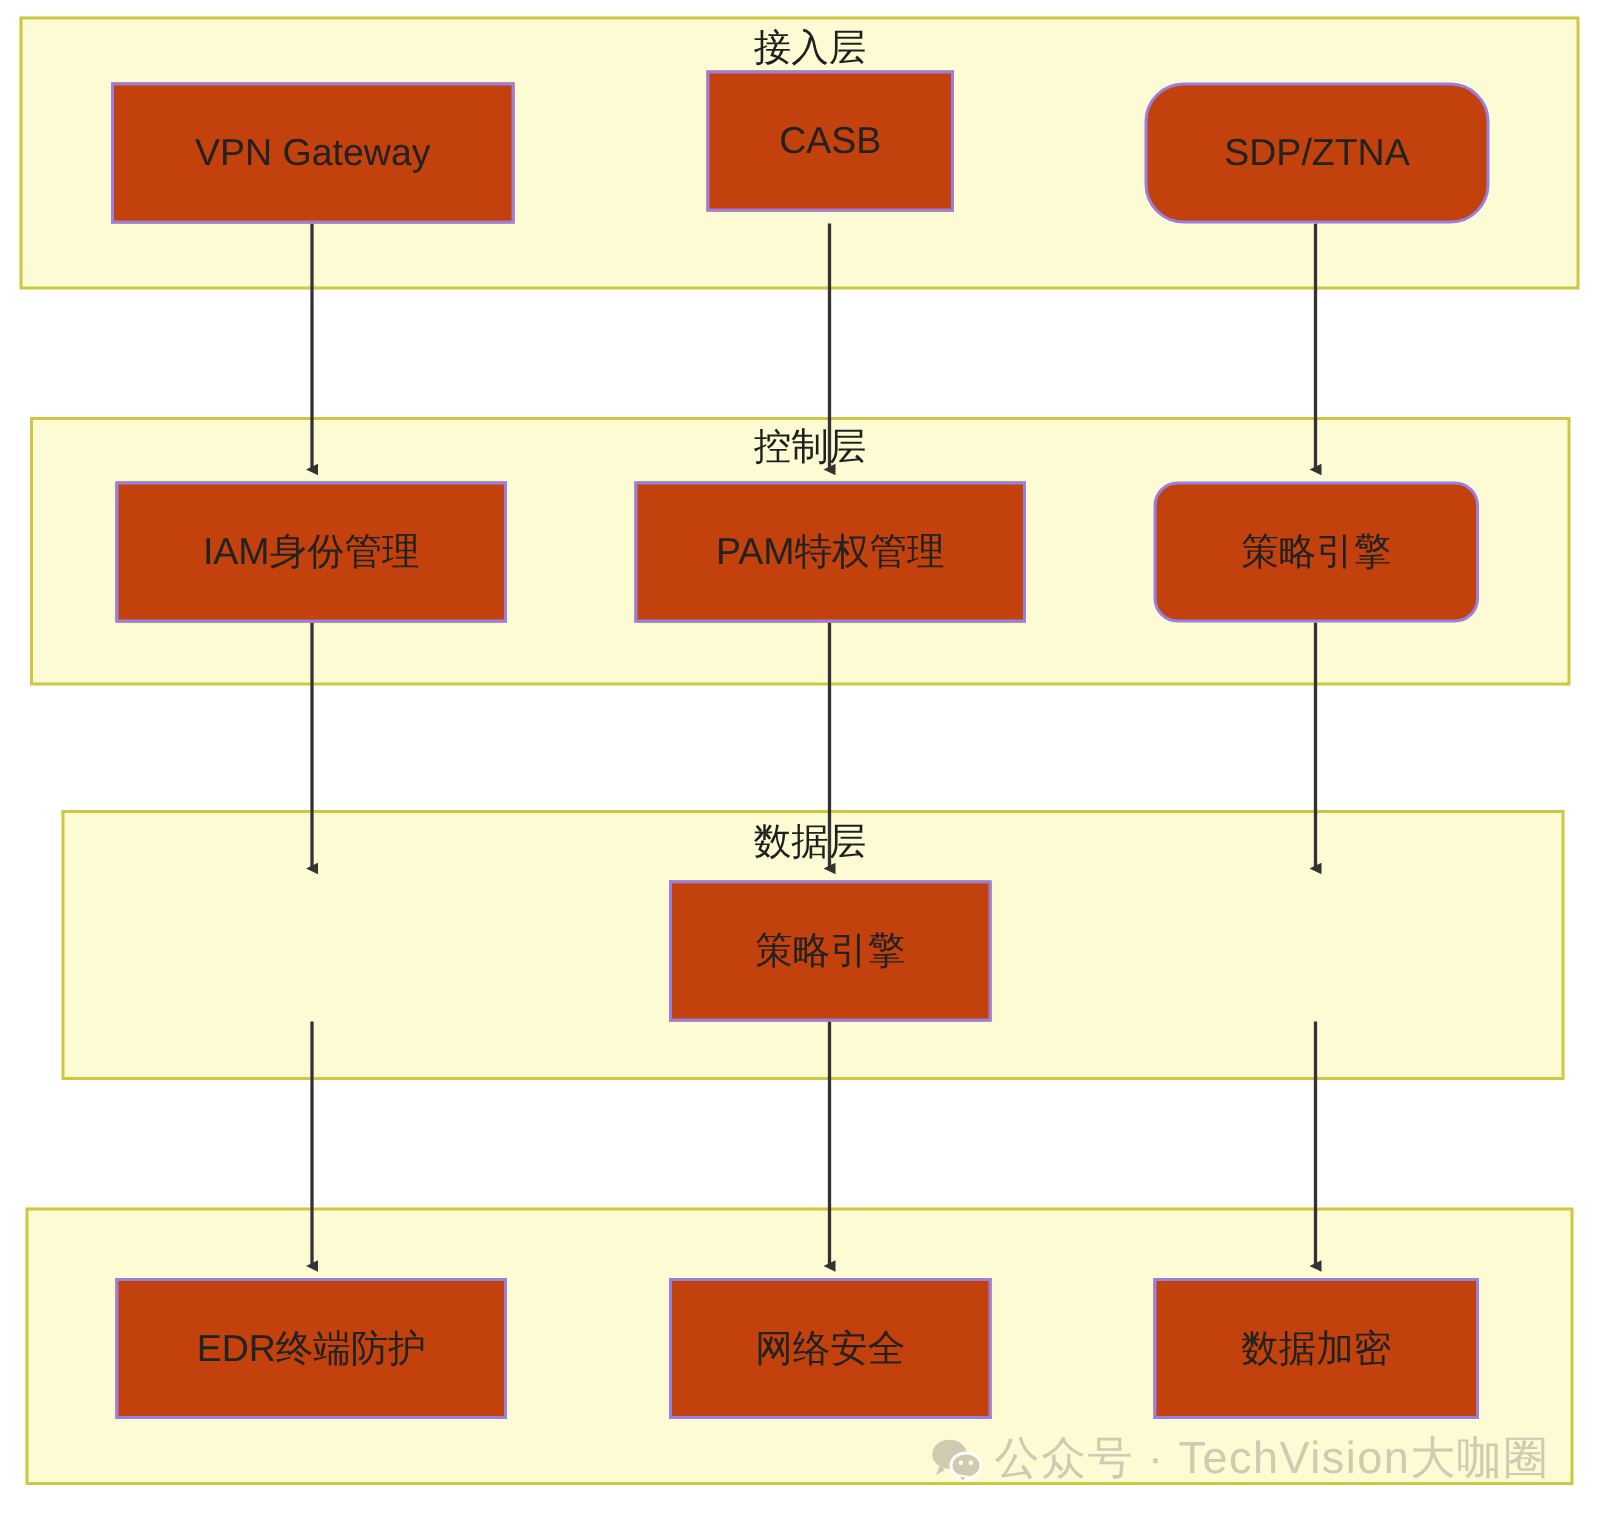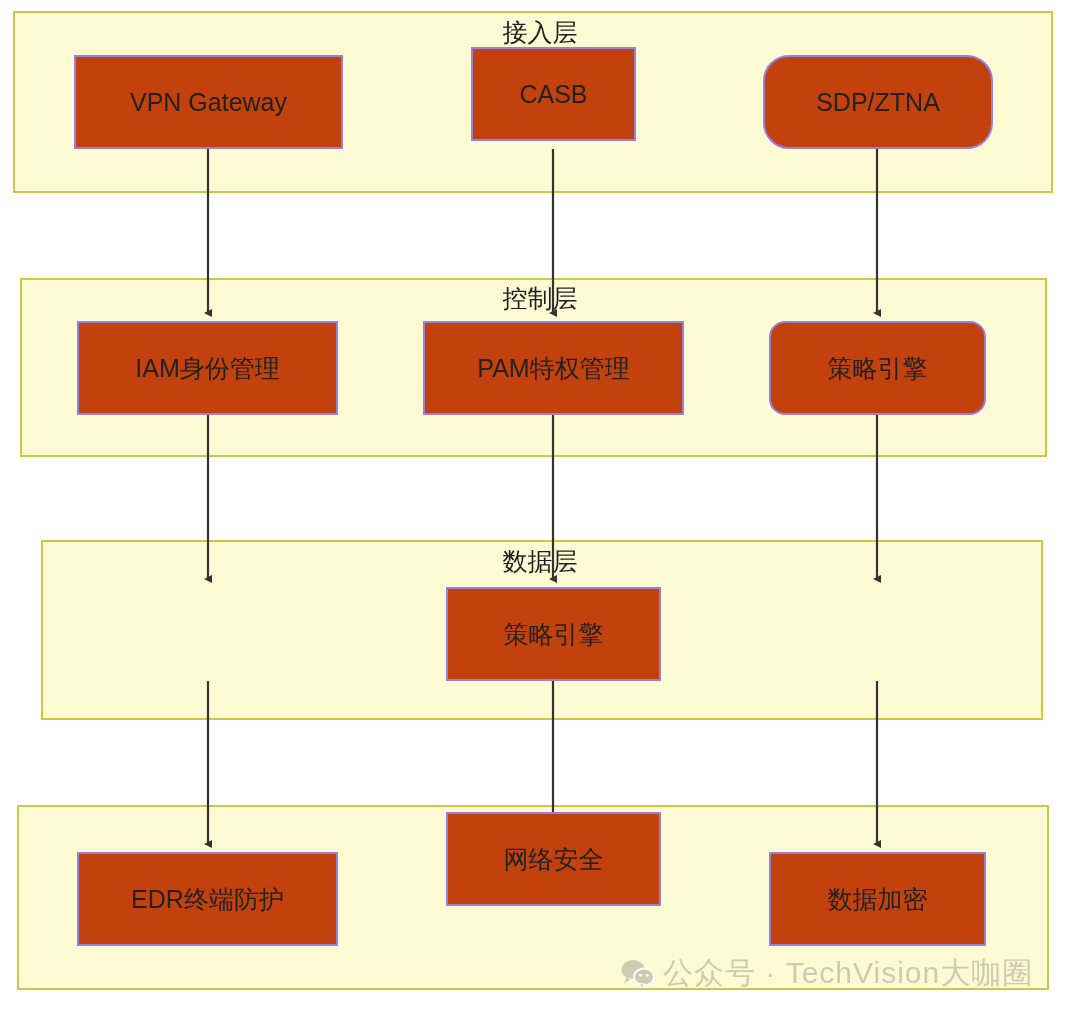--- a/index.html
+++ b/index.html
@@ -95,21 +95,21 @@
   <div class="node" style="left:769px;top:321px;width:217px;height:94px;border-radius:16px;">策略引擎</div>
 
   <div class="layer" style="left:41px;top:540px;width:1002px;height:180px;"></div>
   <div class="layer-title" style="top:546px;">数据层</div>
 
   <div class="node" style="left:446px;top:587px;width:215px;height:94px;">策略引擎</div>
 
   <div class="layer" style="left:17px;top:805px;width:1032px;height:185px;"></div>
 
   <div class="node" style="left:77px;top:852px;width:261px;height:94px;">EDR终端防护</div>
-  <div class="node" style="left:446px;top:812px;width:215px;height:94px;">网络安全</div>
+  <div class="node" style="left:446px;top:852px;width:215px;height:94px;">网络安全</div>
   <div class="node" style="left:769px;top:852px;width:217px;height:94px;">数据加密</div>
 
   <svg id="edges" viewBox="0 0 1080 1015" xmlns="http://www.w3.org/2000/svg">
     <defs>
       <marker id="arrowhead" markerWidth="9" markerHeight="9" refX="4.5" refY="4.4" orient="auto" markerUnits="userSpaceOnUse">
         <path d="M0.6,0.4 L8.4,0.4 L4.5,8.4 Z" fill="#333333"></path>
       </marker>
     </defs>
 
     <g stroke="#333333" stroke-width="2.2" fill="none">

